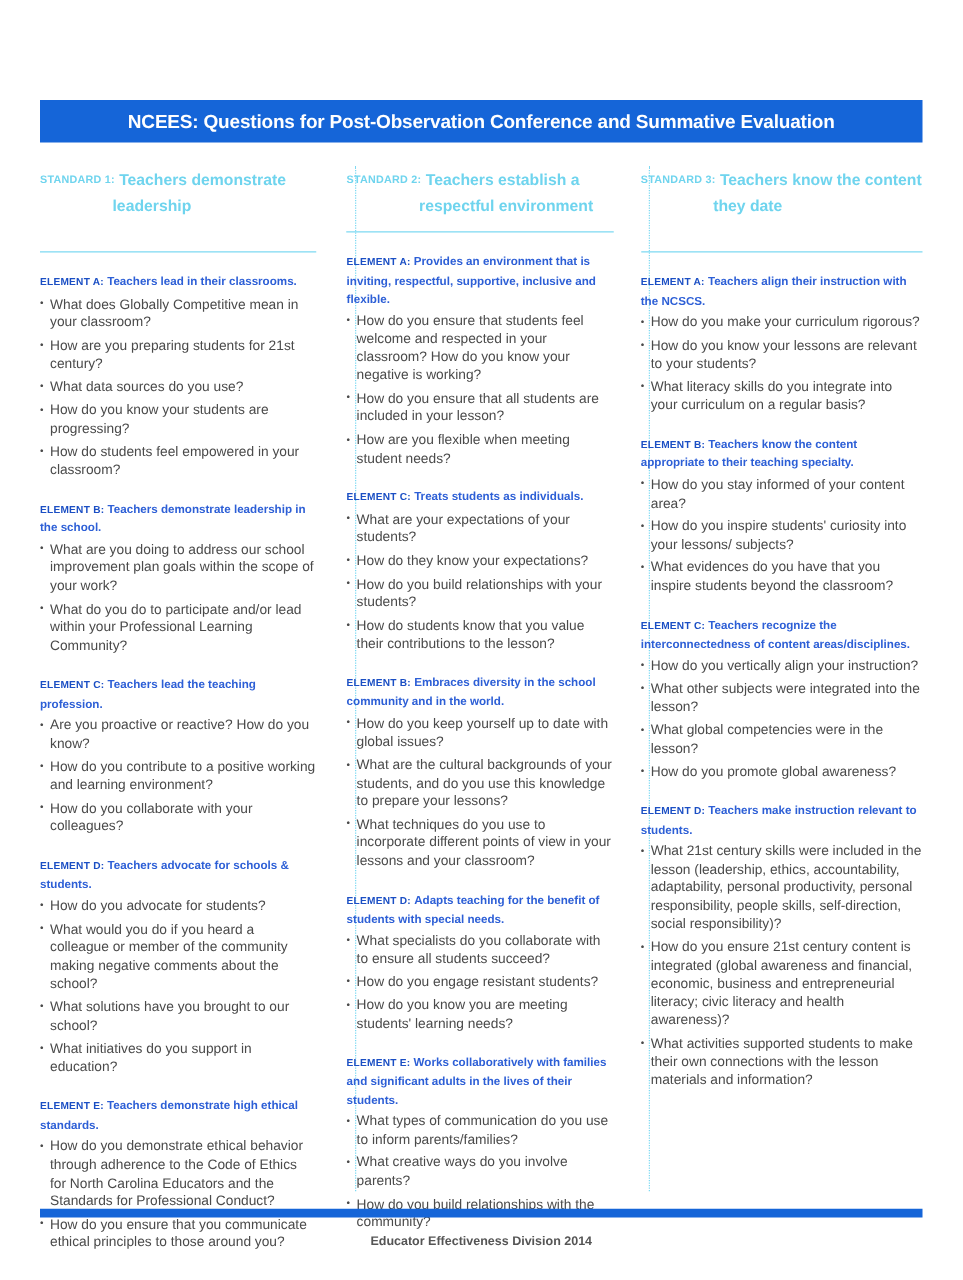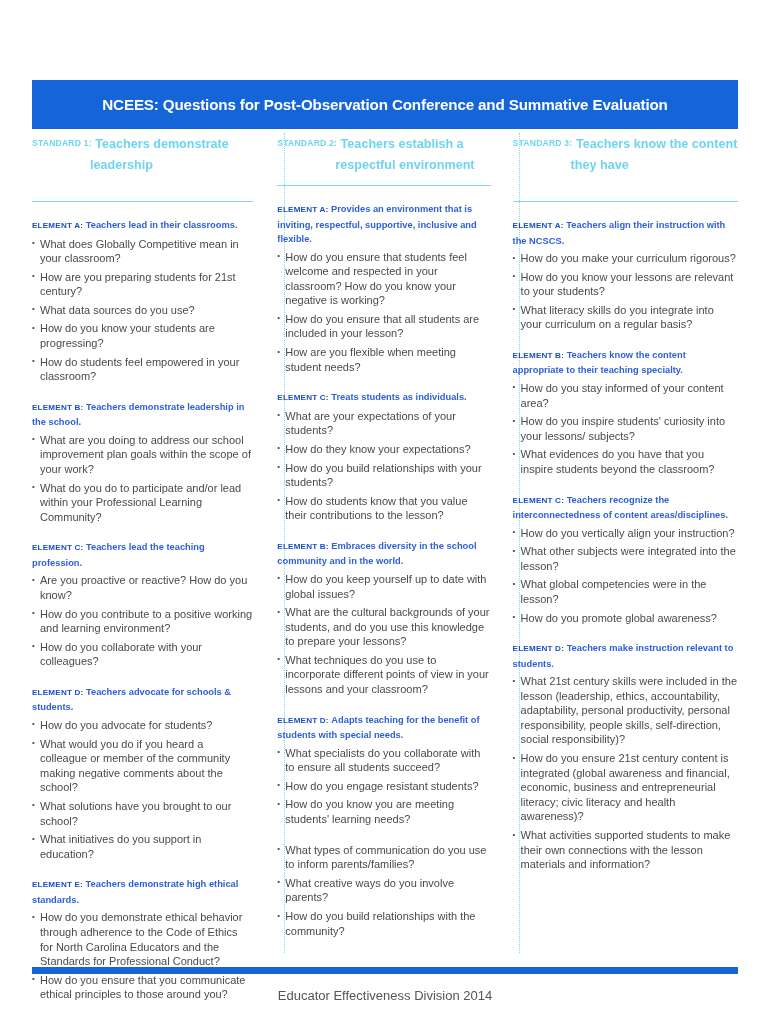--- a/index.html
+++ b/index.html
@@ -23,21 +23,21 @@
     height: 1024px;
     box-sizing: border-box;
   }
 
   
   .title-banner {
     position: absolute;
     left: 32px;
     top: 80px;
     width: 706px;
-    height: 49px;
+    height: 34px;
     background: #1565D8;
     display: flex;
     align-items: center;
     justify-content: center;
   }
   .title-banner .title-text {
     color: #ffffff;
     font-size: 15.2px;
     font-weight: bold;
     letter-spacing: -0.15px;
@@ -161,22 +161,23 @@
     width: 706px;
     height: 7px;
     background: #1565D8;
   }
   .footer-text {
     position: absolute;
     left: 0;
     top: 988px;
     width: 770px;
     text-align: center;
-    font-size: 13px;
+    font-size: 10px;
     color: #555555;
+    font-weight: bold;
   }
 </style>
 </head>
 <body>
 
 <div class="page">
 
   <div class="title-banner">
     <span class="title-text">NCEES: Questions for Post-Observation Conference and Summative Evaluation</span>
   </div>
@@ -315,36 +316,40 @@
           <span class="el-title">Adapts teaching for the benefit of students with special needs.</span>
         </div>
         <ul class="questions">
           <li>What specialists do you collaborate with to ensure all students succeed?</li>
           <li>How do you engage resistant students?</li>
           <li>How do you know you are meeting  students' learning needs?</li>
         </ul>
       </div>
 
       <div class="element">
+        <div class="element-head">
+          <span class="el-label">ELEMENT E:</span>
+          <span class="el-title">Works collaboratively with families and significant adults in the lives of their students.</span>
+        </div>
         <ul class="questions">
           <li>What types of communication do you use to inform parents/families?</li>
           <li>What creative ways do you involve parents?</li>
           <li>How do you build relationships with the community?</li>
         </ul>
       </div>
     </div>
 
     <div class="column col3">
       <div class="standard-head">
         <div class="std-title">
           <span class="std-line-1">
             <span class="std-label">STANDARD 3:</span>
             <span>Teachers know the content</span>
           </span>
-          <span class="std-line-2">they have</span>
+          <span class="std-line-2">they date</span>
         </div>
       </div>
       <hr class="std-rule">
 
       <div class="element">
         <div class="element-head">
           <span class="el-label">ELEMENT A:</span>
           <span class="el-title">Teachers align their instruction with the NCSCS.</span>
         </div>
         <ul class="questions">

